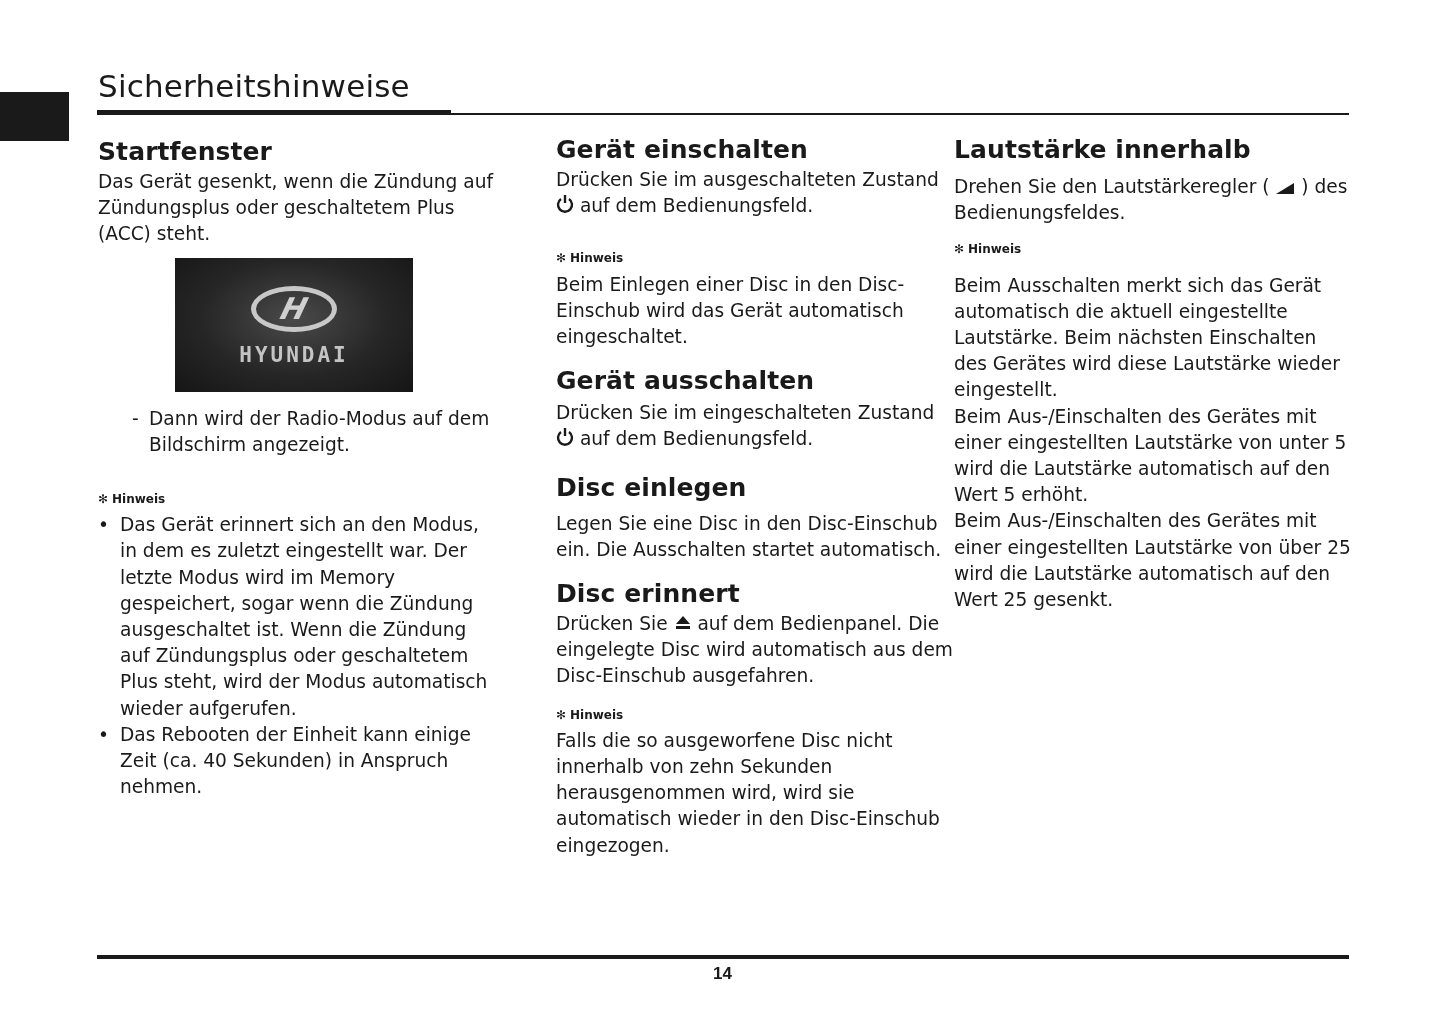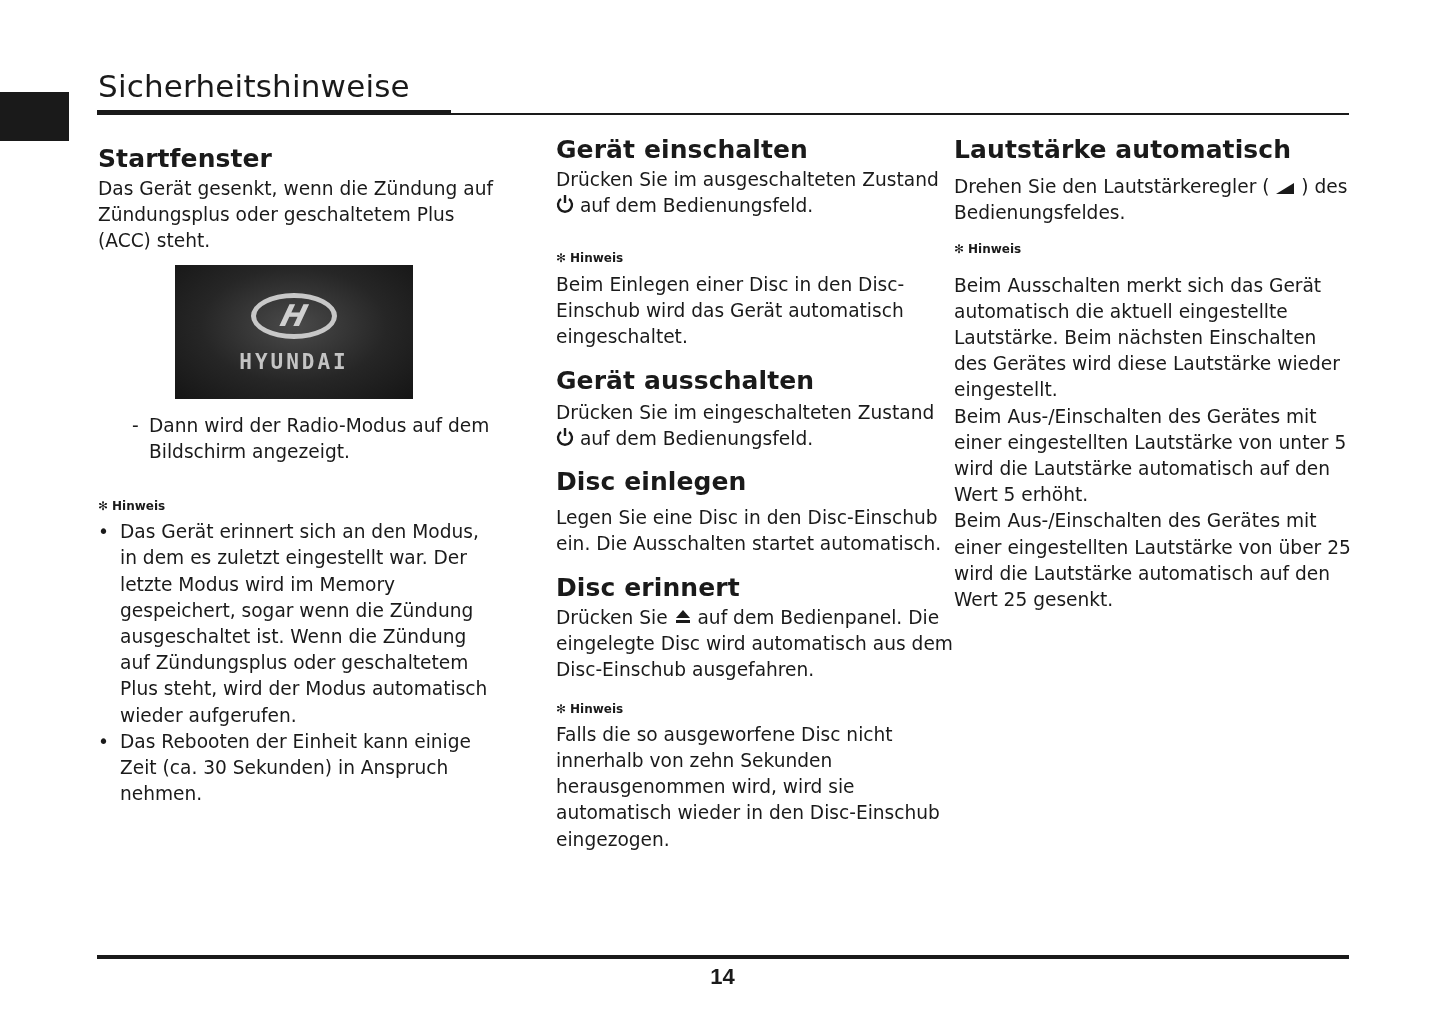--- a/index.html
+++ b/index.html
@@ -28,33 +28,33 @@
     .logo-word { margin-top: 10px; font-size: 21px; font-weight: 700; letter-spacing: 3px; color: #c4c4c4;
                  font-family: "DejaVu Sans Mono", monospace; }
     .dash-item { display: flex; margin: 14px 0 0 34px; }
     .dash-item .dash { width: 17px; flex: none; }
     .bullets { margin: 0; padding: 0; list-style: none; }
     .bullets li { display: flex; }
     .bullets .bul { width: 22px; flex: none; }
     .icon-inline { display: inline-block; vertical-align: -2px; }
     .footer-rule { position: absolute; left: 97px; top: 955px; width: 1252px; height: 4px; background: #1a1a1a; }
     .page-number { position: absolute; left: 0; width: 1445px; top: 964px; text-align: center;
-                   font-size: 22px; font-weight: 700; font-family: "Liberation Sans", sans-serif; }
+                   font-size: 17px; font-weight: 700; font-family: "Liberation Sans", sans-serif; }
   </style>
 </head>
 <body>
 
 <div class="side-tab"></div>
 <div class="page-title">Sicherheitshinweise</div>
 <div class="rule-thick"></div>
 <div class="rule-thin"></div>
 
 <div class="col col1">
   <section>
-    <h2 style="margin-top:12px">Startfenster</h2>
+    <h2 style="margin-top:5px">Startfenster</h2>
     <p>Das Gerät gesenkt, wenn die Zündung auf Zündungsplus oder geschaltetem Plus (ACC) steht.</p>
     <div class="logo-box">
       <div class="logo-oval">
         <span class="logo-h">H</span>
       </div>
       <div class="logo-word">HYUNDAI</div>
     </div>
     <div class="dash-item">
       <span class="dash">-</span>
       <span>Dann wird der Radio-Modus auf dem Bildschirm angezeigt.</span>
@@ -64,21 +64,21 @@
     <p class="note-title">
       <span class="ast">✻</span><span>Hinweis</span>
     </p>
     <ul class="bullets">
       <li>
           <span class="bul">•</span>
           <span>Das Gerät erinnert sich an den Modus, in dem es zuletzt eingestellt war. Der letzte Modus wird im Memory gespeichert, sogar wenn die Zündung ausgeschaltet ist. Wenn die Zündung auf Zündungsplus oder geschaltetem Plus steht, wird der Modus automatisch wieder aufgerufen.</span>
         </li>
       <li>
           <span class="bul">•</span>
-          <span>Das Rebooten der Einheit kann einige Zeit (ca. 30 Sekunden) in Anspruch nehmen.</span>
+          <span>Das Rebooten der Einheit kann einige Zeit (ca. 40 Sekunden) in Anspruch nehmen.</span>
         </li>
     </ul>
   </section>
 </div>
 
 <div class="col col2">
   <section style="margin-top:3px">
     <h2>Gerät einschalten</h2>
     <p>
       <span>Drücken Sie im ausgeschalteten Zustand</span>
@@ -99,21 +99,21 @@
     <h2>Gerät ausschalten</h2>
     <p style="margin-top:2px">
       <span>Drücken Sie im eingeschalteten Zustand</span>
       <svg class="icon-inline" width="18" height="20" viewBox="0 0 18 20">
           <path d="M5 5 A7 7 0 1 0 13 5" fill="none" stroke="#1a1a1a" stroke-width="2.4"></path>
           <line x1="9" y1="1" x2="9" y2="9" stroke="#1a1a1a" stroke-width="2.4"></line>
         </svg>
       <span>auf dem Bedienungsfeld.</span>
     </p>
   </section>
-  <section style="margin-top:12px">
+  <section style="margin-top:18px">
     <h2>Disc einlegen</h2>
     <p style="margin-top:6px">Legen Sie eine Disc in den Disc-Einschub ein. Die Ausschalten startet automatisch.</p>
   </section>
   <section style="margin-top:14px">
     <h2>Disc erinnert</h2>
     <p>
       <span>Drücken Sie</span>
       <svg class="icon-inline" width="18" height="18" viewBox="0 0 18 18">
           <polygon points="9,2 16,10 2,10" fill="#1a1a1a"></polygon>
           <rect x="2" y="12" width="14" height="3" fill="#1a1a1a"></rect>
@@ -124,21 +124,21 @@
   <section style="margin-top:12px">
     <p class="note-title">
       <span class="ast">✻</span><span>Hinweis</span>
     </p>
     <p>Falls die so ausgeworfene Disc nicht innerhalb von zehn Sekunden herausgenommen wird, wird sie automatisch wieder in den Disc-Einschub eingezogen.</p>
   </section>
 </div>
 
 <div class="col col3">
   <section style="margin-top:3px">
-    <h2>Lautstärke automatisch</h2>
+    <h2>Lautstärke innerhalb</h2>
     <p style="margin-top:7px">
       <span>Drehen Sie den Lautstärkeregler (</span>
       <svg class="icon-inline" width="20" height="14" viewBox="0 0 20 14">
           <polygon points="1,13 19,13 19,2" fill="#1a1a1a"></polygon>
         </svg>
       <span>) des Bedienungsfeldes.</span>
     </p>
   </section>
   <section style="margin-top:10px">
     <p class="note-title" style="margin-bottom:10px">

